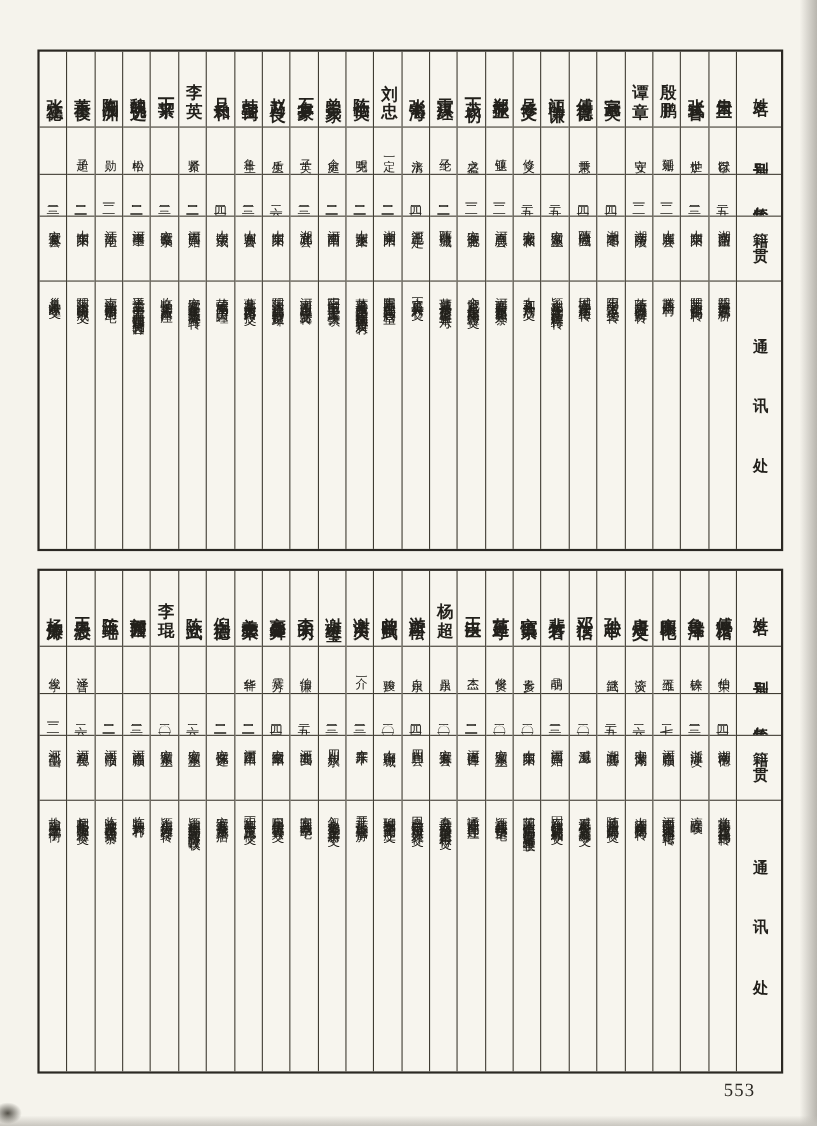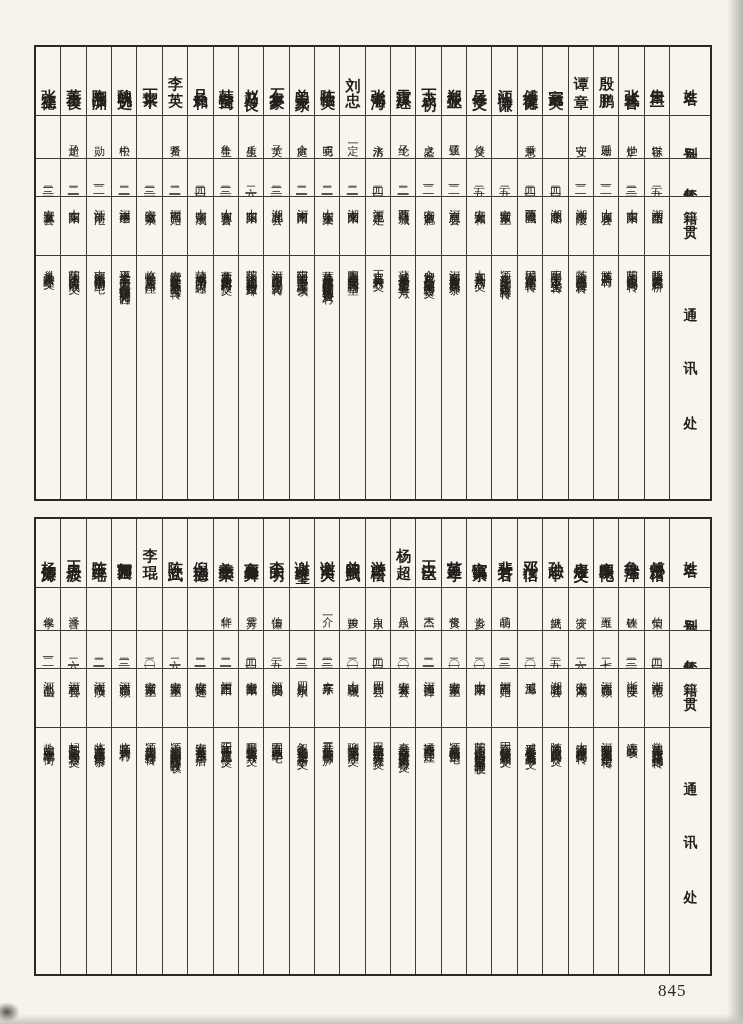--- a/index.html
+++ b/index.html
@@ -964,18 +964,18 @@
         </div>
         <div class="cell c-origin">
           <span class="vtext">河北盐山</span>
         </div>
         <div class="cell c-addr">
           <span class="vtext">盐山东门外北亭子街</span>
         </div>
       </div>
     </div>
 
-  <div class="page-number">845</div>
+  <div class="page-number">553</div>
 
   <div class="scan-edge-right"></div>
   <div class="scan-edge-bottom"></div>
   <div class="scan-blotch"></div>
 </div>
 
 </body></html>

